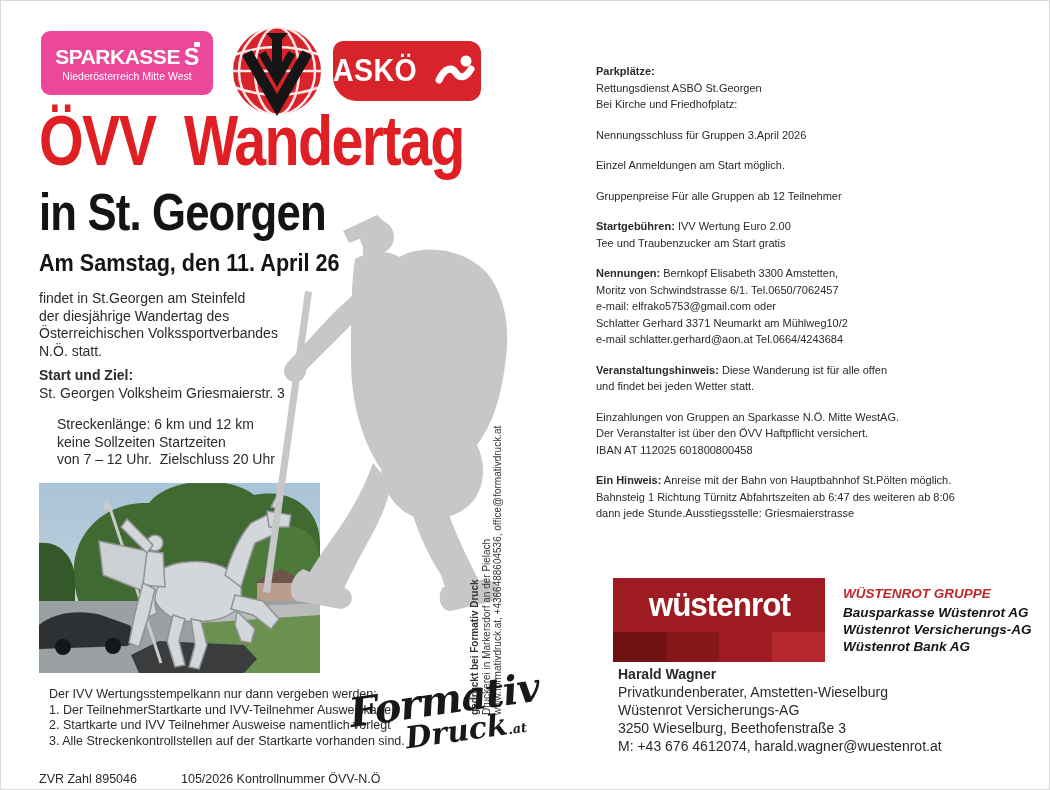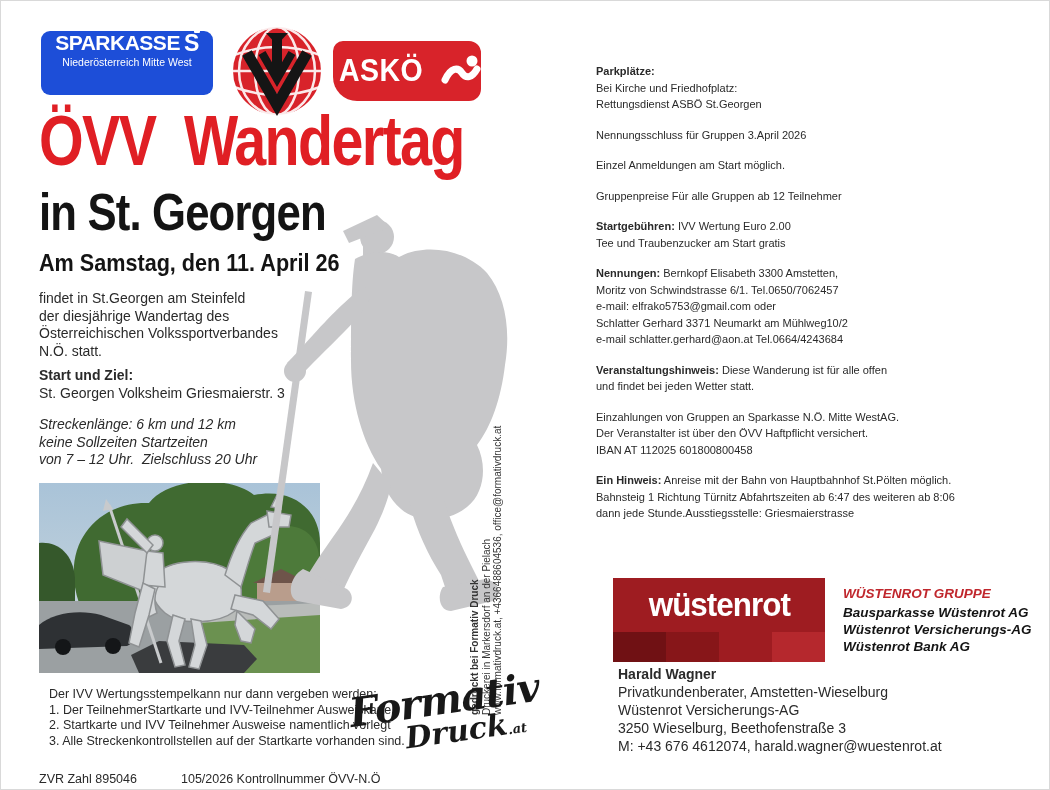--- a/index.html
+++ b/index.html
@@ -6,46 +6,46 @@
   #flyer{
     position:relative;width:1048px;height:788px;background:#fff;
     border:1px solid #d9d9d9;overflow:hidden;
     font-family:"Liberation Sans","DejaVu Sans",sans-serif;color:#222;
   }
   .abs{position:absolute;}
   .pre{white-space:pre;}
   .b{font-weight:bold;}
 
   
-  .sparkasse{left:40px;top:30px;width:172px;height:64px;background:#1d4ed8;border-radius:9px;
-    display:flex;flex-direction:column;align-items:center;color:#fff;}
+  .sparkasse{left:40px;top:30px;width:172px;height:64px;background:#ec4899;border-radius:9px;
+    display:flex;flex-direction:column;align-items:center;justify-content:center;color:#fff;}
   .sk-row{display:flex;align-items:flex-end;gap:4px;font-weight:bold;font-size:21px;letter-spacing:-0.5px;}
   .sk-symbol{position:relative;font-weight:bold;font-size:23px;line-height:1;}
   .sk-symbol::before{content:"";position:absolute;top:-4px;right:-1px;width:6px;height:5px;background:#fff;border-radius:1px;}
   .sk-sub{font-size:10.5px;margin-top:1px;}
 
   .ivv-badge{left:228px;top:24px;width:96px;height:92px;}
 
   .askoe{left:332px;top:40px;width:148px;height:60px;background:#d8232a;border-radius:10px 12px 12px 24px;
-    display:flex;align-items:center;justify-content:flex-end;gap:10px;color:#fff;}
+    display:flex;align-items:center;justify-content:flex-start;gap:10px;color:#fff;}
   .askoe-name{font-size:31px;font-weight:bold;letter-spacing:0.5px;transform:scaleX(0.92);transform-origin:left center;}
 
   
   .title1{left:38px;top:104px;font-size:70px;font-weight:bold;color:#e01f24;line-height:1.05;
     letter-spacing:-2px;transform:scaleX(0.82);transform-origin:left top;}
   .title2{left:38px;top:184px;font-size:52px;font-weight:bold;color:#141414;line-height:1.05;
     letter-spacing:-1px;transform:scaleX(0.84);transform-origin:left top;}
   .title3{left:38px;top:248px;font-size:24px;font-weight:bold;color:#141414;
     transform:scaleX(0.9);transform-origin:left top;}
 
   
   .ltext{font-size:14px;line-height:17.5px;color:#2a2a2a;}
   .intro{left:38px;top:289px;}
   .startziel{left:38px;top:366px;}
-  .strecke{left:38px;top:415px;font-style:italic;}
+  .strecke{left:56px;top:415px;}
 
   .photo{left:38px;top:482px;width:281px;height:190px;}
   .photo svg{display:block;}
 
   .rules{left:48px;top:686px;font-size:12.5px;line-height:15.5px;color:#2a2a2a;}
   .zvr-row{left:38px;top:756px;font-size:12.5px;color:#2a2a2a;display:flex;gap:44px;margin-top:15px;}
 
   
   .hiker{left:248px;top:200px;width:300px;height:435px;pointer-events:none;}
   .vtext{left:468px;top:418px;height:296px;display:flex;}
@@ -233,22 +233,22 @@
   </div>
 
   <div class="abs formativ">
     <div class="w1">Formativ</div>
     <div class="w2"><span>Druck</span><span class="tld">.at</span></div>
   </div>
 
   <div class="abs rcol">
     <div class="pblock">
       <div><span class="b">Parkplätze:</span><span></span></div>
+      <div>Rettungsdienst ASBÖ St.Georgen</div>
       <div>Bei Kirche und Friedhofplatz:</div>
-      <div>Rettungsdienst ASBÖ St.Georgen</div>
     </div>
     <div class="pblock">
       <div><span class="b"></span><span>Nennungsschluss für Gruppen 3.April 2026</span></div>
     </div>
     <div class="pblock">
       <div><span class="b"></span><span>Einzel Anmeldungen am Start möglich.</span></div>
     </div>
     <div class="pblock">
       <div><span class="b"></span><span>Gruppenpreise Für alle Gruppen ab 12 Teilnehmer</span></div>
     </div>

